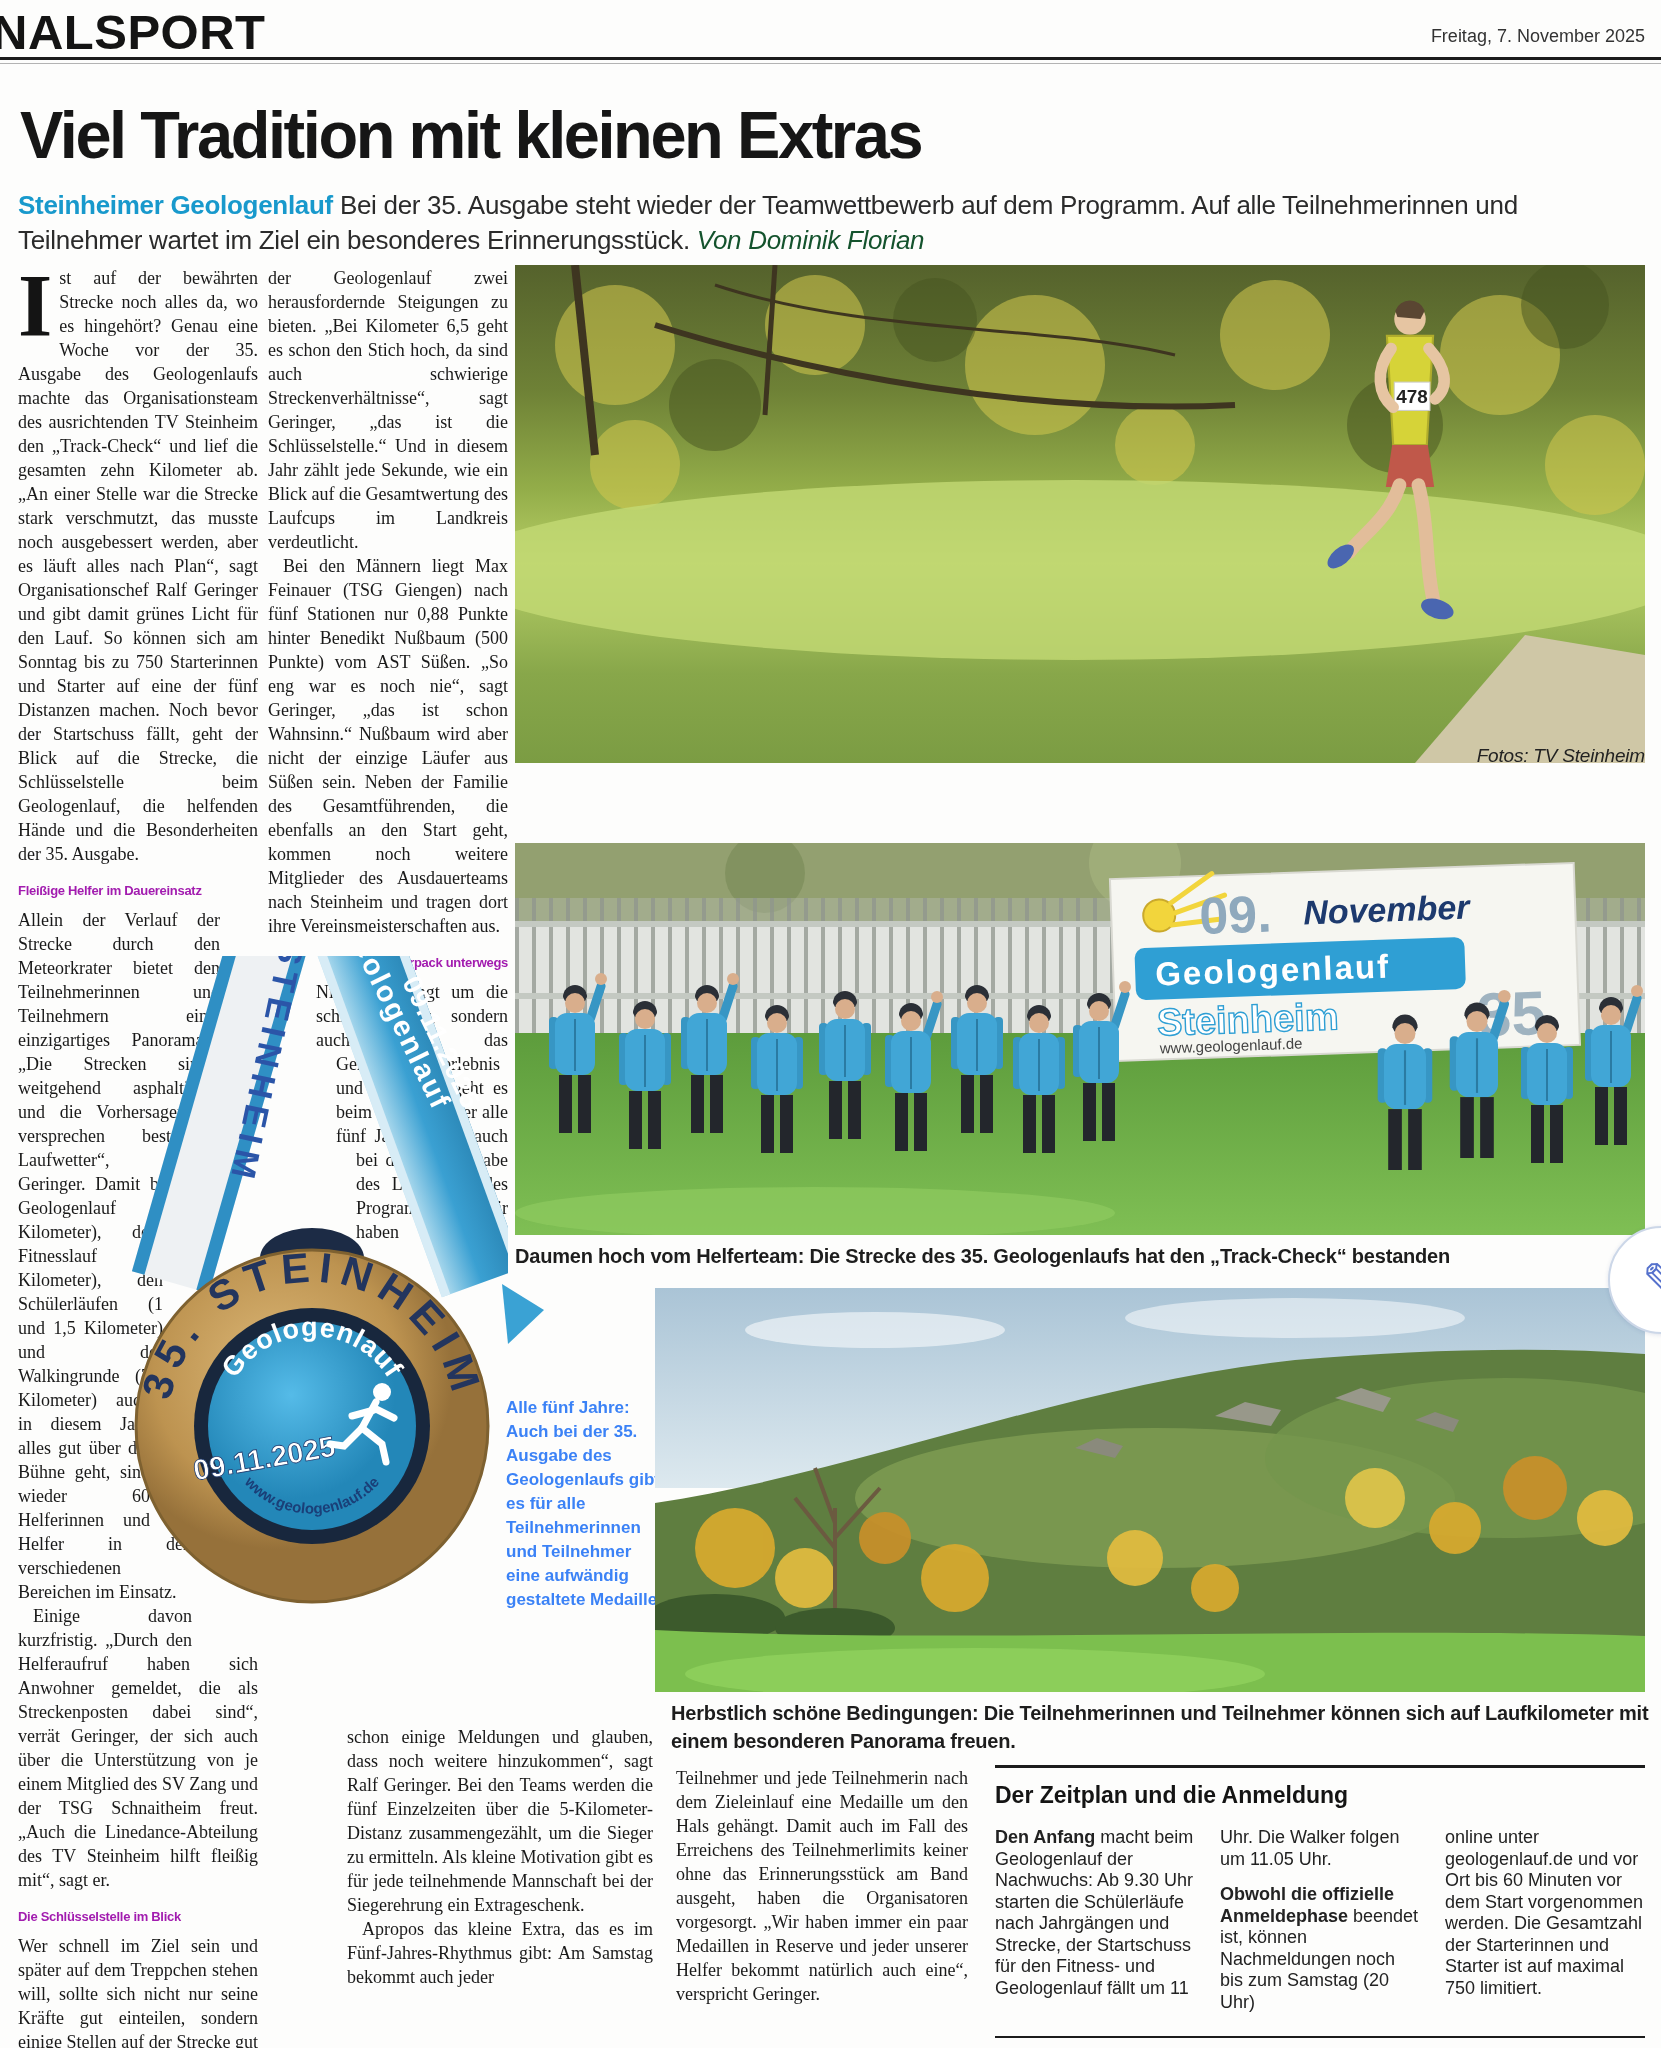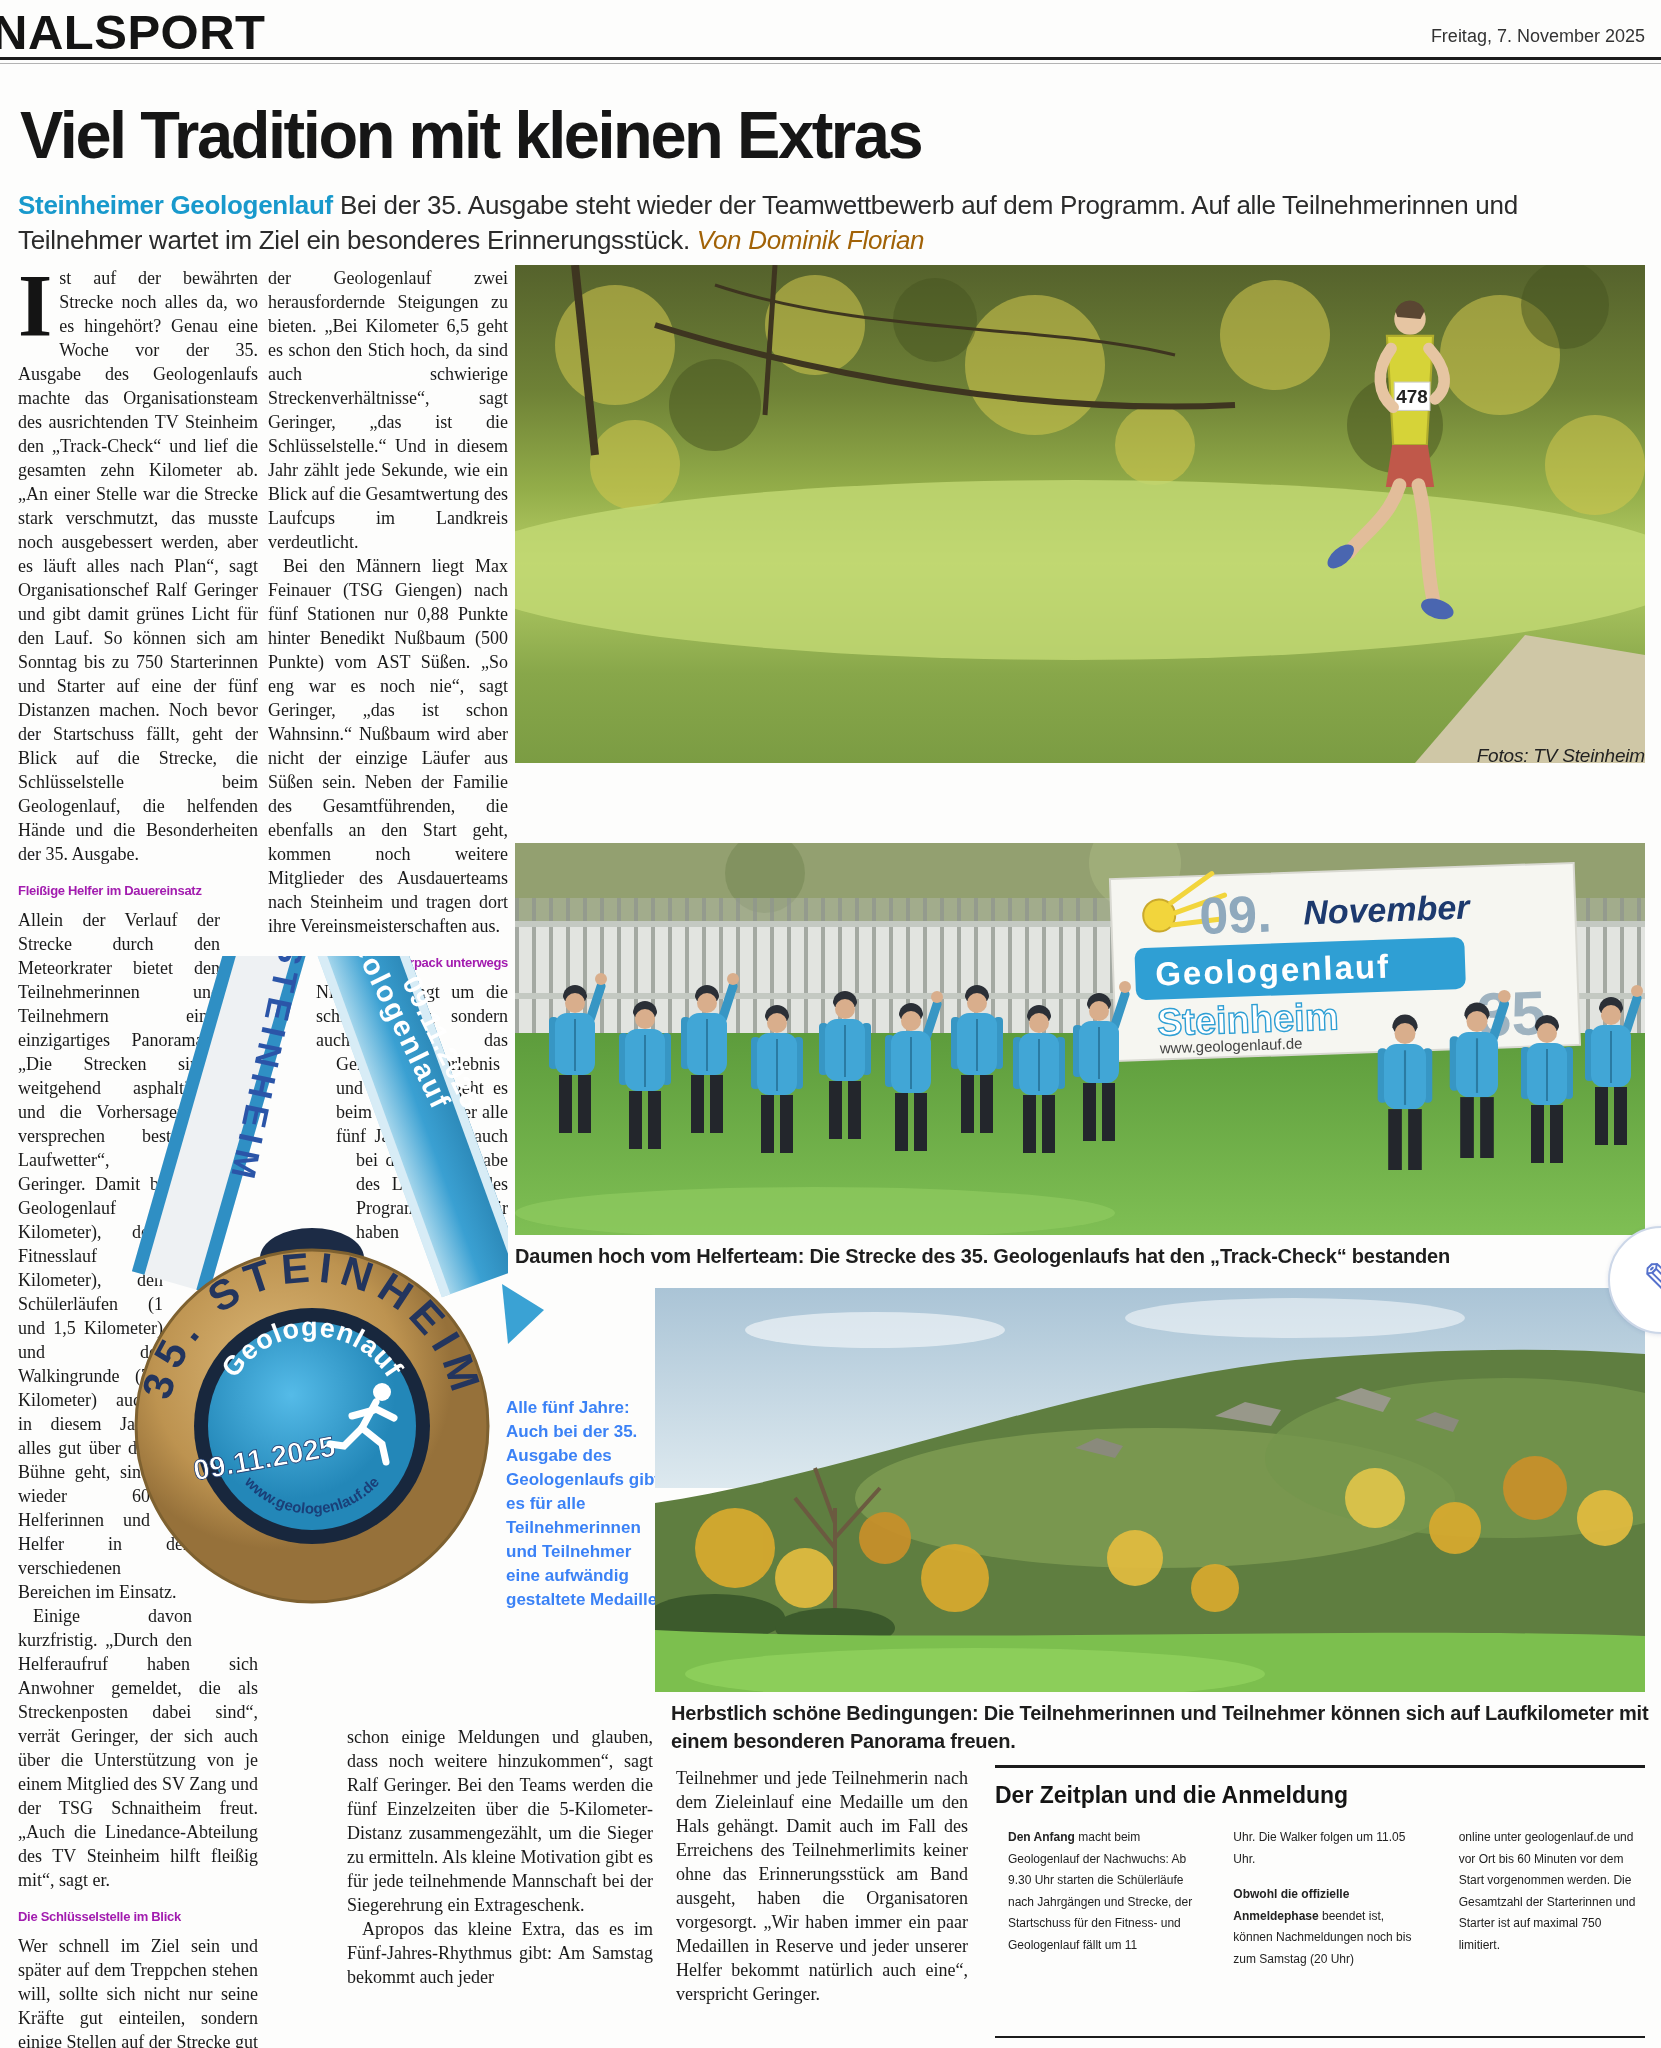--- a/index.html
+++ b/index.html
@@ -11,21 +11,21 @@
   .section-title{font-size:49px;font-weight:700;letter-spacing:.5px;color:#141414;}
   .date{font-size:18px;color:#333;}
   .rule-dark{height:3px;background:#1c1c1c;}
   .rule-lite{height:1px;background:#b3b3b3;}
 
   
   .headline{font-size:67px;font-weight:700;letter-spacing:-2.5px;color:#161616;
             transform:scaleX(.97);transform-origin:left top;white-space:nowrap;}
   .lead{font-size:26px;line-height:35px;color:#2b2b2b;letter-spacing:-.3px;}
   .kicker{font-weight:700;color:#1899cc;}
-  .byline{font-style:italic;color:#a16207;margin-top:15px;}
+  .byline{font-style:italic;color:#14532d;margin-top:15px;}
 
   
   .col{font-family:"Liberation Serif",serif;font-size:18px;line-height:24px;color:#191919;
        text-align:justify;hyphens:auto;overflow:hidden;}
   .col p{margin:0;}
   .col p.ind{text-indent:15px;}
   .subhead{font-family:"Liberation Sans",sans-serif;font-size:13px;font-weight:700;
            letter-spacing:-.3px;color:#a21caf;margin:13px 0 5px 0;text-align:left;}
   .h-right{text-align:right;}
   .dc{float:left;font-family:"Liberation Serif",serif;font-weight:700;font-size:88px;
@@ -35,21 +35,21 @@
 
   
   .caption{font-size:20px;line-height:27.5px;font-weight:700;letter-spacing:-.2px;color:#1d1d1d;}
   .credit{position:absolute;right:0;bottom:1px;font-weight:400;font-style:italic;font-size:19px;color:#222;}
   .medal-caption{font-size:17px;line-height:24px;font-weight:700;color:#3b82f6;}
 
   
   .infobox{border-top:3px solid #1c1c1c;border-bottom:2px solid #1c1c1c;}
   .infobox h2{font-size:23px;font-weight:700;margin:14px 0 18px 0;color:#141414;}
   .ib-cols{display:flex;gap:26px;}
-  .ib-col{width:199px;font-size:12px;line-height:21.5px;color:#222;margin-left:13px;}
+  .ib-col{width:199px;font-size:18px;line-height:21.5px;color:#222;}
   .ib-col p{margin:0 0 14px 0;}
   .b{font-weight:700;}
 
   .photo{display:block;}
   .pencil-btn{width:104px;height:104px;border-radius:50%;background:#fff;
       border:2px solid #ccd7e8;box-shadow:0 1px 4px rgba(60,80,140,.15);
       display:flex;align-items:center;justify-content:center;}
   .pencil-glyph{font-size:48px;color:#5571cc;}
 </style>
 </head>

